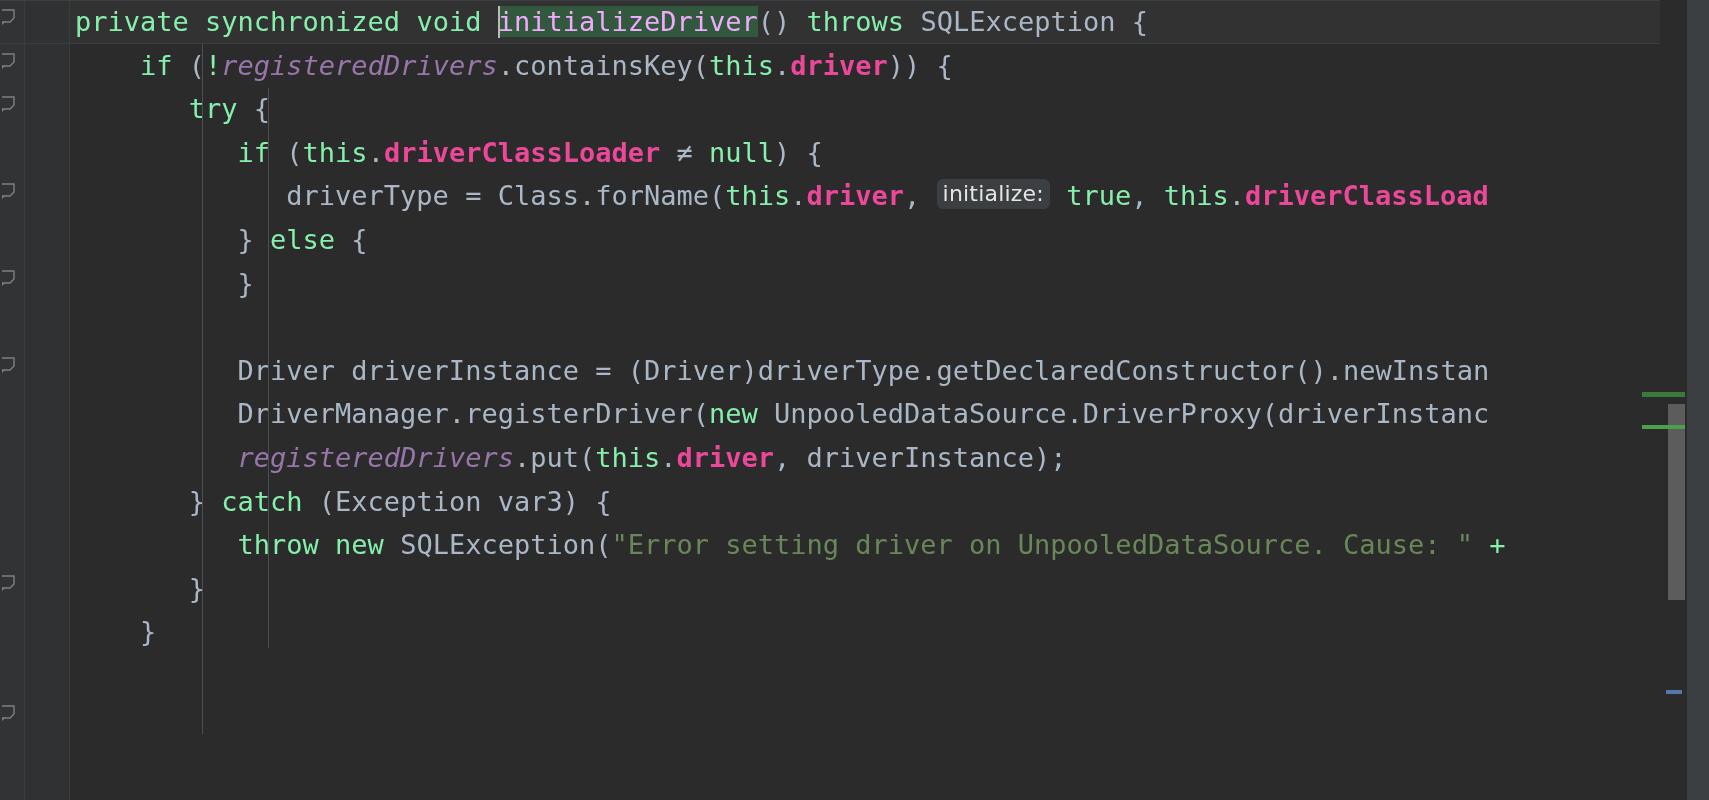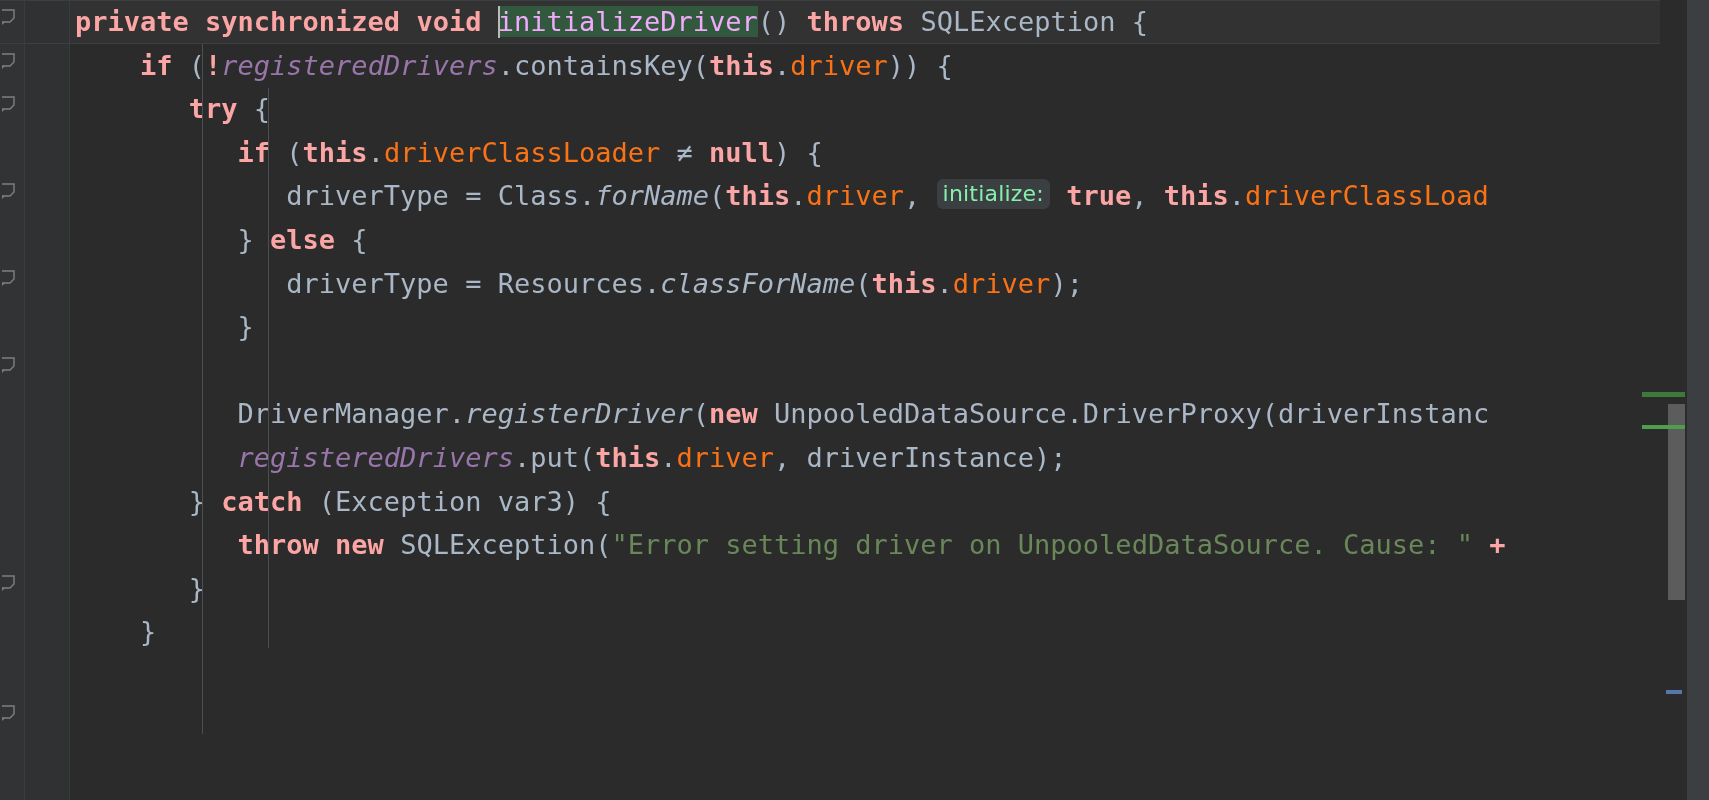--- a/index.html
+++ b/index.html
@@ -51,37 +51,37 @@
     position:absolute;left:0;top:0px;width:1709px;height:1px;background:#3c3f41;z-index:5;
   }
   .caretline-bot{
     position:absolute;left:0;top:43px;width:1709px;height:1px;background:#3c3f41;z-index:5;
   }
   
   .iguide{
     position:absolute;width:1px;background:#4b4f52;z-index:2;
   }
   
-  .kw   {color:#fca5a5;font-weight:bold;}
+  .kw   {color:#86efac;}
   .id   {color:#a9b7c6;}
   .fld  {color:#9876aa;font-style:italic;text-align:right;}
-  .fldn {color:#f97316;}
-  .mth  {color:#a9b7c6;font-style:italic;}
+  .fldn {color:#ec4899;font-weight:bold;}
+  .mth  {color:#a9b7c6;}
   .str  {color:#6a8759;}
   .hl   {background:#32593d;color:#f0abfc;}
   
   .caret{
     display:inline-block;width:2px;height:32px;background:#bbbbbb;
     vertical-align:-7px;margin-right:-2px;position:relative;z-index:6;
   }
   
   .hint{
     display:inline-block;
     background:#3b3f41;
-    color:#86efac;
+    color:#e5e5e5;
     border-radius:6px;
     font-size:22px;
     padding:2px 6px 3px 6px;
     line-height:normal;
     vertical-align:4px;
     font-family:"DejaVu Sans","Liberation Sans",sans-serif;
     letter-spacing:0.2px;
   }
   
   .sb-track{
@@ -177,26 +177,26 @@
 
     <div class="line"><span>       </span><span class="kw">try</span><span class="id"> {</span></div>
 
 
     <div class="line"><span>          </span><span class="kw">if</span><span class="id"> (</span><span class="kw">this</span><span class="id">.</span><span class="fldn">driverClassLoader</span><span class="id"> ≠ </span><span class="kw">null</span><span class="id">) {</span></div>
 
     <div class="line"><span>             driverType = Class.</span><span class="mth">forName</span><span class="id">(</span><span class="kw">this</span><span class="id">.</span><span class="fldn">driver</span><span class="id">, </span><span class="hint">initialize:</span><span class="kw"> true</span><span class="id">, </span><span class="kw">this</span><span class="id">.</span><span class="fldn">driverClassLoad</span></div>
 
     <div class="line"><span class="id">          } </span><span class="kw">else</span><span class="id"> {</span></div>
 
-    <div class="line"><span>             driverType = Resources.</span><span class="mth">classForName</span><span class="id">(</span><span class="kw">this</span><span class="id">.</span><span class="fldn">driver</span><span class="id">);</span></div>
 
     <div class="line"><span class="id">          }</span></div>
 
     <div class="line"><span>&nbsp;</span></div>
 
+    <div class="line"><span class="id">          Driver driverInstance = (Driver)driverType.getDeclaredConstructor().newInstan</span></div>
 
     <div class="line"><span class="id">          DriverManager.</span><span class="mth">registerDriver</span><span class="id">(</span><span class="kw">new</span><span class="id"> UnpooledDataSource.DriverProxy(driverInstanc</span></div>
 
     <div class="line"><span>          </span><span class="fld">registeredDrivers</span><span class="id">.put(</span><span class="kw">this</span><span class="id">.</span><span class="fldn">driver</span><span class="id">, driverInstance);</span></div>
 
     <div class="line"><span class="id">       } </span><span class="kw">catch</span><span class="id"> (Exception var3) {</span></div>
 
     <div class="line"><span>          </span><span class="kw">throw new</span><span class="id"> SQLException(</span><span class="str">"Error setting driver on UnpooledDataSource. Cause: "</span><span class="kw"> +</span></div>
 
     <div class="line"><span class="id">       }</span></div>

